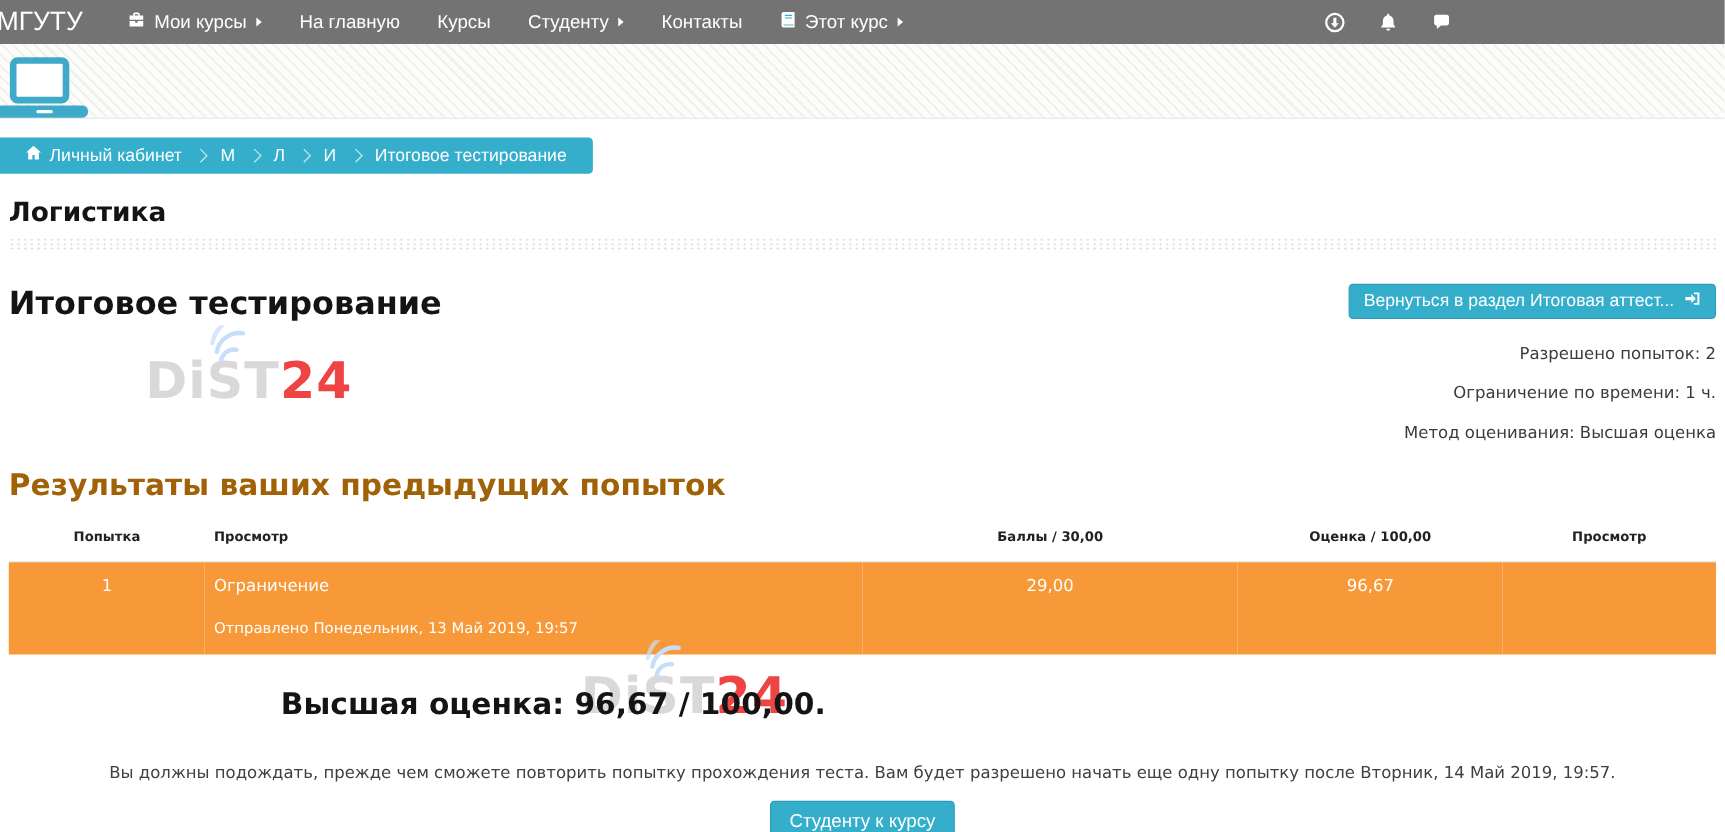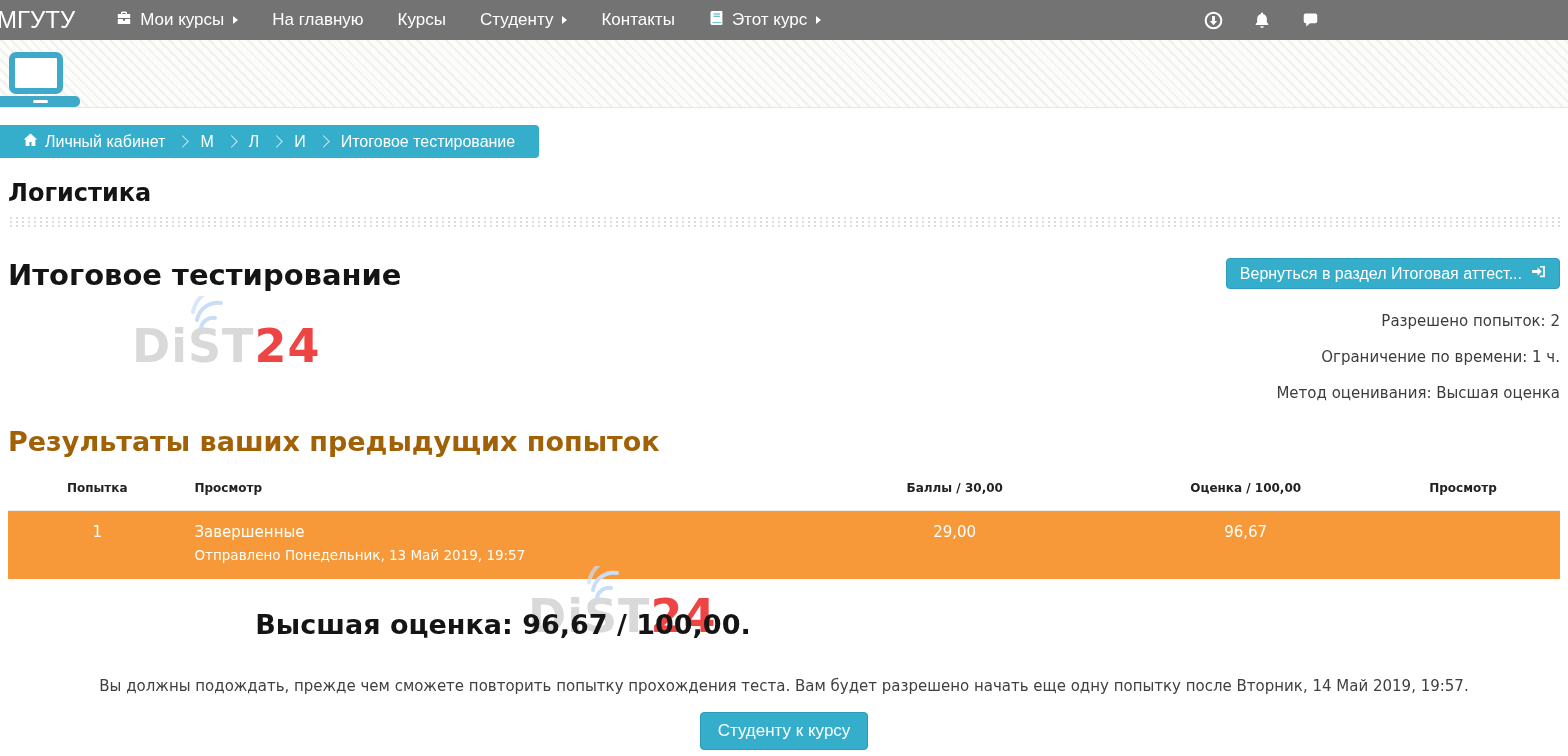--- a/index.html
+++ b/index.html
@@ -63,21 +63,21 @@
   .wm-2 { left:520px; top:-20px; }
 
   
   table.attempts { width:100%; border-collapse:collapse; margin-top:12px; }
   table.attempts th { font-size:12px; font-weight:bold; color:#222; padding:12px 8px 15px;
                       border-bottom:1px solid #ececea; }
   th.al-c, td.al-c { text-align:center; }
   th.al-l, td.al-l { text-align:left; }
   tr.row-hl td { background:#f89939; color:#fff; vertical-align:top; padding:12px 8px 16px; }
   .state-main { font-size:15px; }
-  .state-detail { font-size:13.5px; margin-top:6px; }
+  .state-detail { font-size:13.5px; margin-top:22px; }
   td.num { font-size:15px; }
 
   
   .final-grade { width:990px; text-align:center; font-size:27px; font-weight:bold; color:#141414;
                  margin-top:30px; position:relative; }
   .final-grade .fg-text { position:relative; z-index:1; }
   .wait-msg { text-align:center; font-size:15px; color:#404040; margin-top:37px; }
   .back-course-wrap { text-align:center; margin-top:17px; }
   .btn-lg { font-size:17px; padding:8px 17px; }
 </style>
@@ -229,21 +229,21 @@
         <th class="al-l">Просмотр</th>
         <th class="al-c">Баллы / 30,00</th>
         <th class="al-c">Оценка / 100,00</th>
         <th class="al-c">Просмотр</th>
       </tr>
     </thead>
     <tbody>
       <tr class="row-hl">
         <td class="al-c num">1</td>
         <td class="al-l">
-          <div class="state-main">Завершенные</div>
+          <div class="state-main">Ограничение</div>
           <div class="state-detail">Отправлено Понедельник, 13 Май 2019, 19:57</div>
         </td>
         <td class="al-c num">29,00</td>
         <td class="al-c num">96,67</td>
         <td class="al-c num"></td>
       </tr>
     </tbody>
   </table>
 
   <div class="final-grade">

